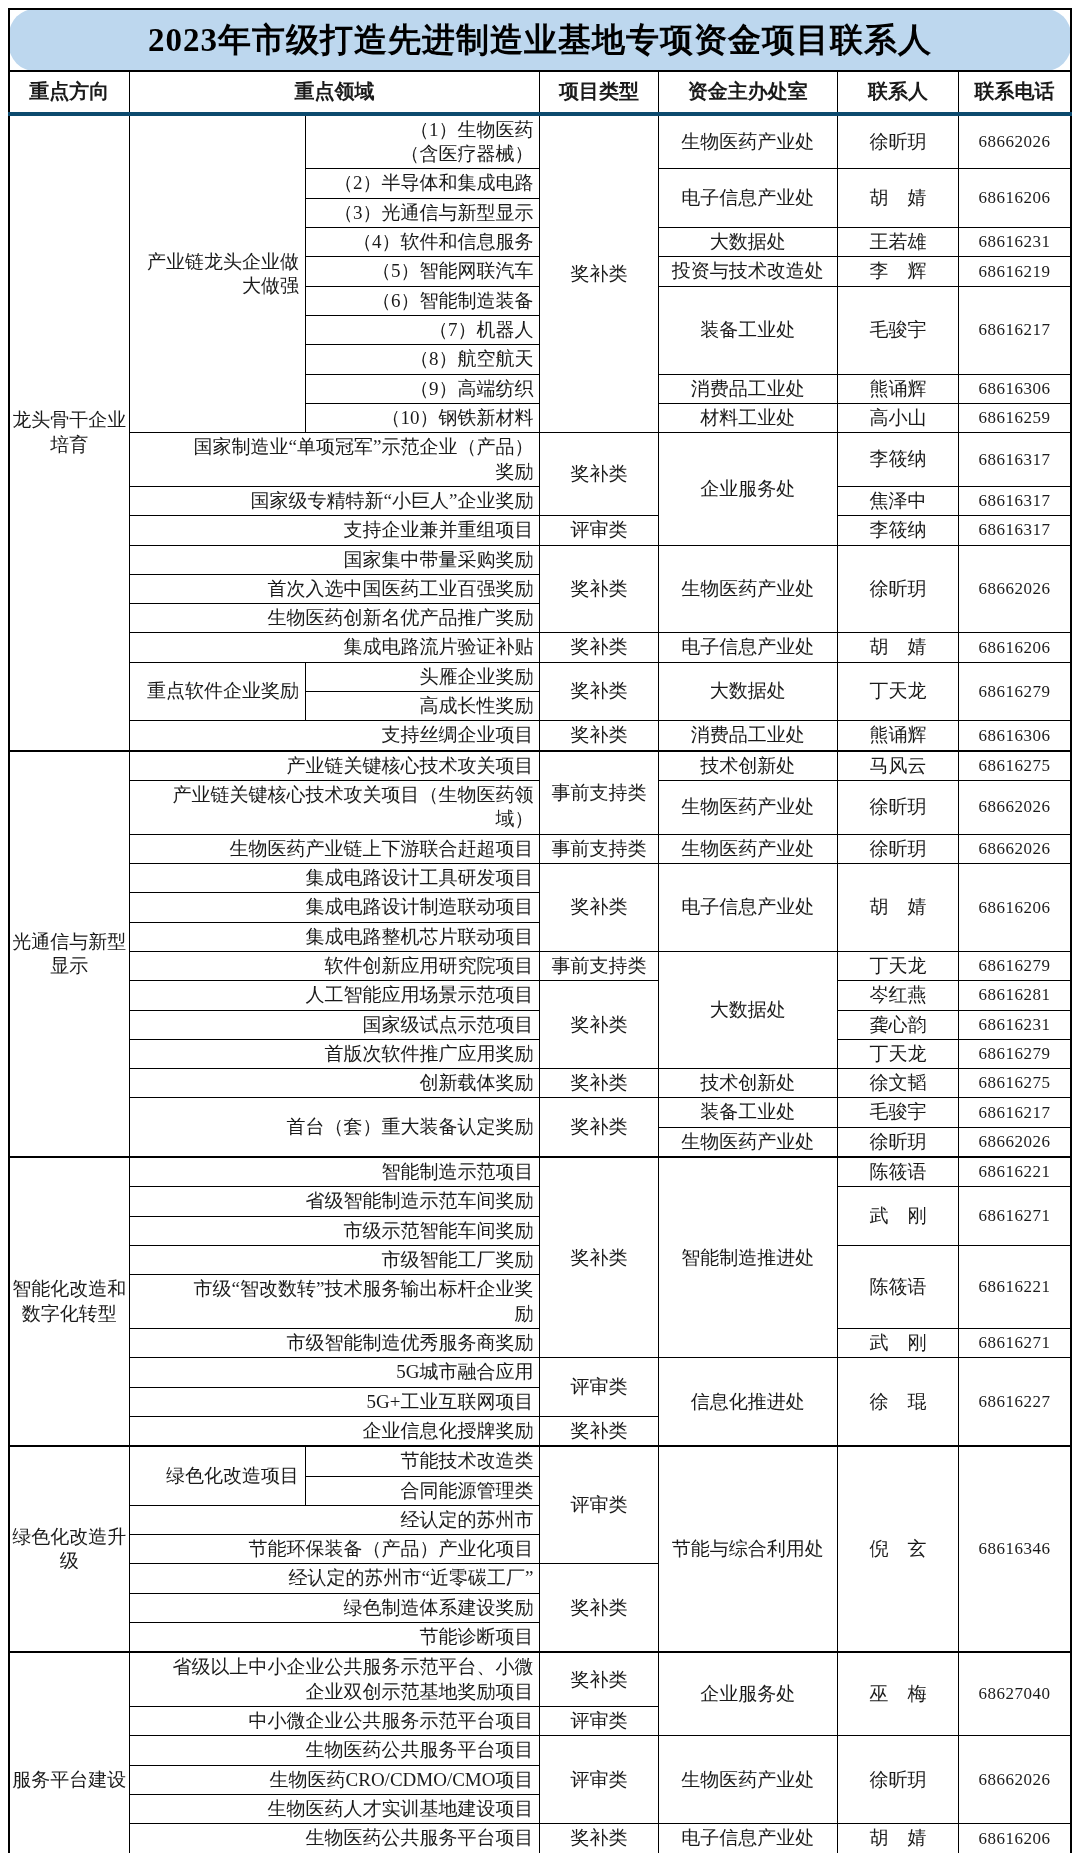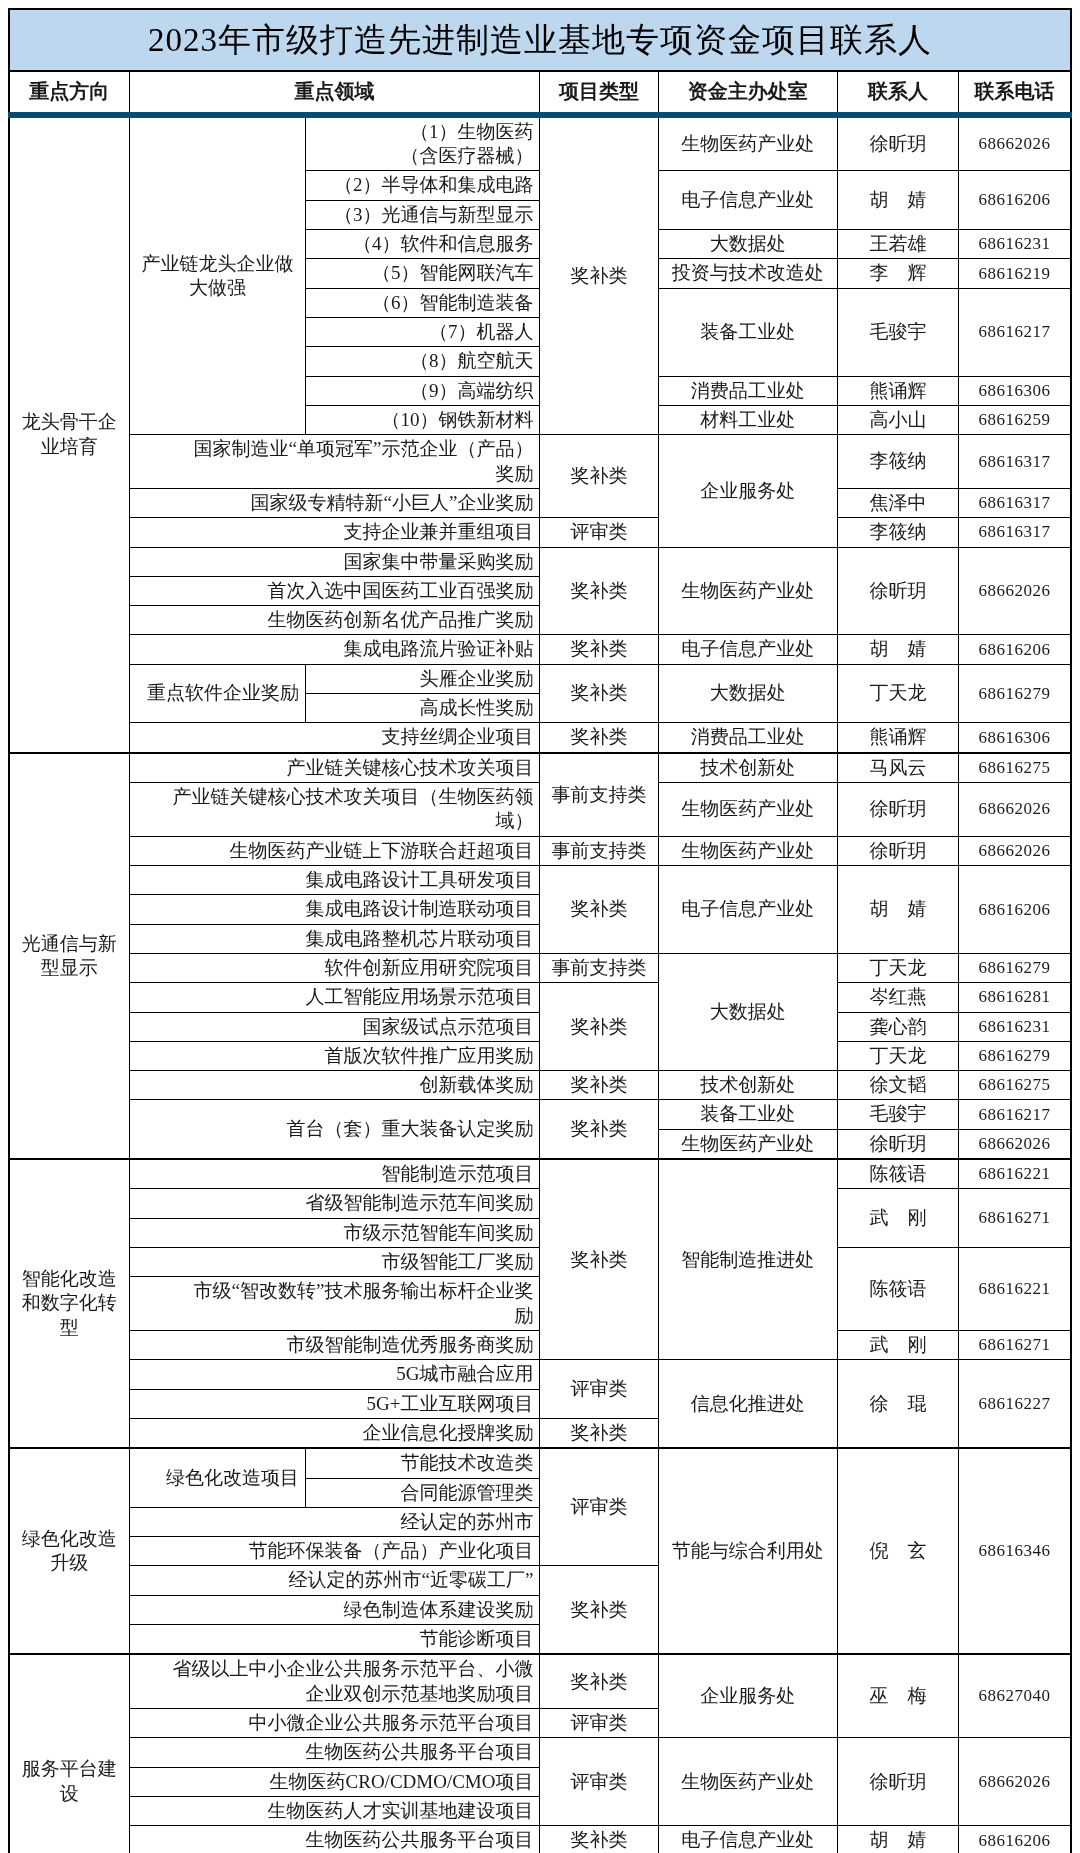--- a/index.html
+++ b/index.html
@@ -19,39 +19,40 @@
     line-height:1.28;
     text-align:center;
     vertical-align:middle;
     color:#1a1a1a;
     overflow:hidden;
     word-break:break-all;
   }
   .title-cell{
     background:#BDD7EE;
     font-size:33px;
-    font-weight:normal;
+    font-weight:bold;
     color:#000;
     padding:9px 4px;
     border-bottom:2px solid #000;
     letter-spacing:1px;
+    border-radius:26px;
   }
   thead th{
     font-size:20px;
     font-weight:bold;
     padding:7px 2px;
     background:#ffffff;
-    border-bottom:6px solid #0c4a6e;
+    border-bottom:4px solid #0c4a6e;
   }
   .c-field,.c-subfield{
     text-align:right;
     white-space:pre-line;
   }
-  .al-c{text-align:center;margin-top:42px;}
-  .c-direction{padding:2px 10px;}
+  .al-c{text-align:right;margin-top:42px;}
+  .c-direction{padding:2px 1px;}
   .c-phone{font-size:17px;letter-spacing:0.5px;}
   tr.sec td{border-top:2px solid #000000;}
 </style>
 </head>
 <body>
 
 <div class="page">
   <table class="contacts">
     <colgroup>
       <col style="width:120px">

